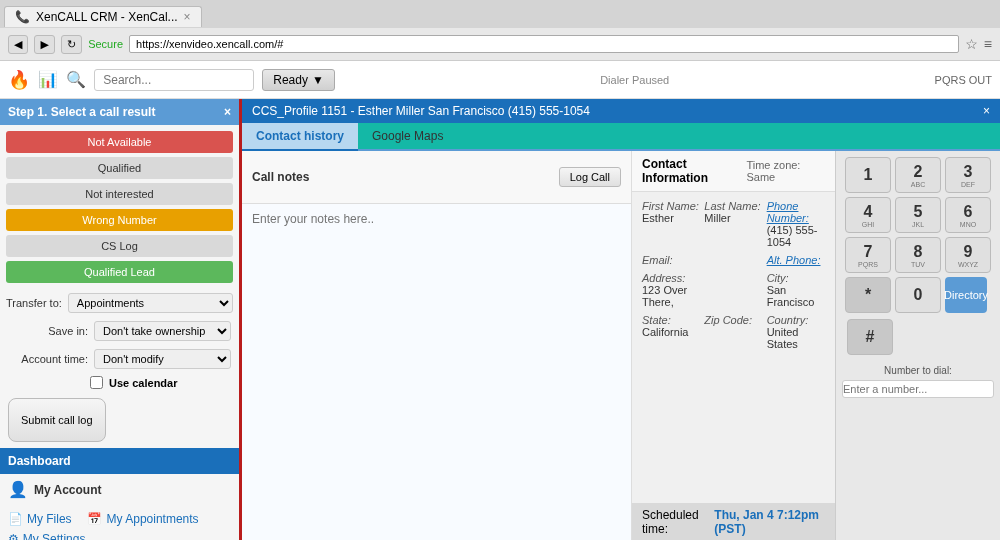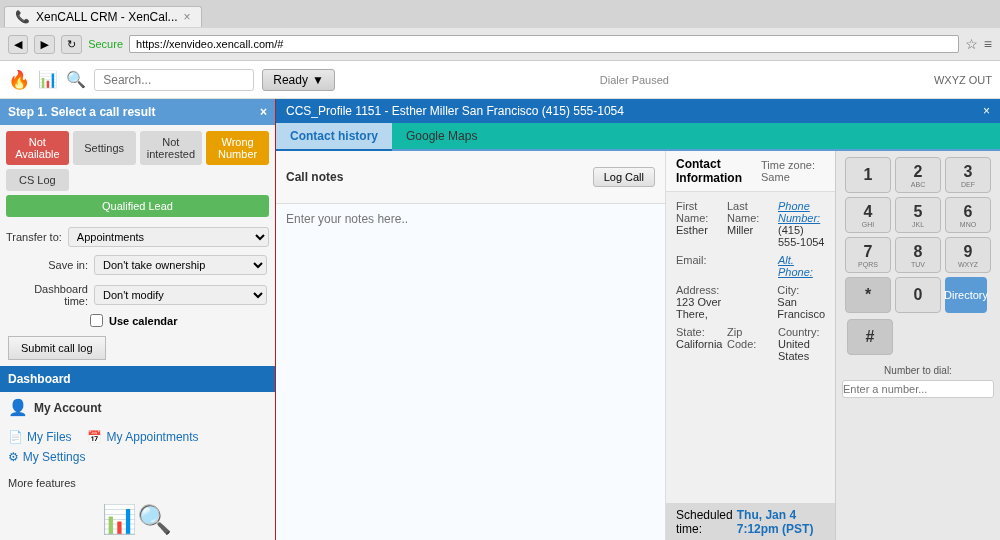--- a/index.html
+++ b/index.html
@@ -19,25 +19,25 @@
     .app-header { background: white; border-bottom: 1px solid #ddd; display: flex; align-items: center; padding: 4px 8px; gap: 8px; height: 38px; }
     .app-logo { color: #e85; font-size: 18px; font-weight: bold; }
     .search-box { border: 1px solid #ccc; border-radius: 3px; padding: 3px 8px; width: 160px; font-size: 12px; }
     .ready-btn { background: linear-gradient(to bottom, #e8e8e8, #d0d0d0); border: 1px solid #aaa; border-radius: 3px; padding: 3px 10px; cursor: pointer; font-size: 12px; display: flex; align-items: flex-end; gap: 4px; }
     .dialer-paused { color: #888; font-size: 11px; flex: 1; text-align: center; }
     .sign-out { color: #666; font-size: 11px; margin-left: auto; cursor: pointer; }
 
     .main-container { display: flex; height: calc(540px - 60px - 38px); }
 
     
-    .sidebar { width: 276px; background: #f5f5f5; border-right: 1px solid #b91c1c; display: flex; flex-direction: column; overflow: hidden; }
+    .sidebar { width: 242px; background: #f5f5f5; border-right: 3px solid #b91c1c; display: flex; flex-direction: column; overflow: hidden; }
 
     .step1-header { background: #5b9bd5; color: white; padding: 6px 8px; display: flex; align-items: center; justify-content: space-between; font-weight: bold; font-size: 11px; }
 
-    .call-result-grid { padding: 6px; display: grid; grid-template-columns: 1fr 1fr 1fr 1fr; gap: 4px; }
+    .call-result-grid { padding: 6px; display: grid; grid-template-columns: 1fr; gap: 4px; }
     .result-btn { padding: 5px 4px; border: none; border-radius: 3px; cursor: pointer; font-size: 11px; text-align: center; }
     .btn-not-available { background: #d9534f; color: white; }
     .btn-callback { background: #d9d9d9; color: #333; }
     .btn-not-interested { background: #d9d9d9; color: #333; }
     .btn-do-not-call { background: #d9534f; color: white; }
     .btn-wrong-number { background: #e8a000; color: white; }
     .btn-cs-log { background: #d9d9d9; color: #333; }
     .btn-qualified { background: #5cb85c; color: white; }
 
     .transfer-row { padding: 4px 6px; display: flex; align-items: center; gap: 6px; }
@@ -47,21 +47,21 @@
     .step2-header { background: #f0f0f0; border-top: 1px solid #ddd; border-bottom: 1px solid #ddd; padding: 5px 8px; font-size: 11px; font-weight: bold; color: #333; }
 
     .form-row { display: flex; align-items: center; padding: 4px 8px; gap: 6px; }
     .form-label { width: 80px; font-size: 11px; color: #333; text-align: right; }
     .form-select { border: 1px solid #ccc; border-radius: 3px; padding: 2px 4px; font-size: 11px; flex: 1; }
 
     .checkbox-row { padding: 3px 8px; display: flex; align-items: center; gap: 6px; padding-left: 90px; }
     .checkbox-label { font-size: 11px; font-weight: bold; }
 
     .submit-row { padding: 6px 8px; }
-    .submit-btn { background: linear-gradient(to bottom, #f5f5f5, #e0e0e0); border: 1px solid #bbb; border-radius: 0; padding: 5px 12px; cursor: pointer; font-size: 11px; }
+    .submit-btn { background: linear-gradient(to bottom, #f5f5f5, #e0e0e0); border: 1px solid #bbb; border-radius: 8px; padding: 15px 12px; cursor: pointer; font-size: 11px; }
 
     .dashboard-header { background: #1a6fba; color: white; padding: 6px 8px; font-size: 12px; font-weight: bold; }
 
     .sidebar-account { padding: 6px 8px; display: flex; align-items: center; gap: 6px; font-weight: bold; color: #333; font-size: 12px; }
     .account-icon { color: #5b9bd5; font-size: 16px; }
 
     .sidebar-links { padding: 4px 8px; }
     .sidebar-link-row { display: flex; gap: 16px; padding: 3px 0; }
     .sidebar-link { color: #1a6fba; text-decoration: none; font-size: 11px; display: flex; align-items: center; gap: 4px; }
 
@@ -89,21 +89,21 @@
     .notes-textarea { flex: 1; border: none; padding: 8px 10px; font-size: 12px; color: #aaa; resize: none; outline: none; background: #f8fbff; }
 
     
     .contact-info { flex: 1; display: flex; flex-direction: column; overflow: hidden; }
     .contact-info-header { display: flex; align-items: center; justify-content: space-between; padding: 6px 10px; background: #f8f8f8; border-bottom: 1px solid #ddd; }
     .contact-info-title { font-size: 12px; font-weight: bold; }
     .timezone { font-size: 11px; color: #666; }
 
     .contact-fields { padding: 8px 10px; flex: 1; }
     .field-row { display: grid; grid-template-columns: 1fr 1fr 1fr; gap: 4px; margin-bottom: 6px; }
-    .field-label { font-size: 11px; color: #555; }
+    .field-label { font-size: 11px; color: #555; font-style: italic; }
     .field-value { font-size: 11px; color: #333; }
 
     .scheduled-bar { background: #d9d9d9; padding: 5px 10px; display: flex; align-items: center; justify-content: flex-end; gap: 4px; font-size: 11px; }
     .scheduled-time { color: #1a6fba; font-weight: bold; }
 
     
     .dialer { width: 165px; background: #e8e8e8; border-left: 1px solid #ccc; display: flex; flex-direction: column; align-items: center; padding: 6px; gap: 4px; }
     .dialer-grid { display: grid; grid-template-columns: repeat(3, 46px); gap: 4px; }
     .dialer-key { background: #e0e0e0; border: 1px solid #bbb; border-radius: 4px; height: 36px; display: flex; flex-direction: column; align-items: center; justify-content: center; cursor: pointer; }
     .dialer-key .digit { font-size: 16px; font-weight: bold; color: #333; }
@@ -138,54 +138,54 @@
 <div class="app-header">
   <span class="app-logo">🔥</span>
   <span style="color:#5b9bd5;font-size:16px;">📊</span>
   <span style="color:#5b9bd5;font-size:16px;">🔍</span>
   <input class="search-box" type="text" placeholder="Search..." style="">
   <button class="ready-btn">
     <span>Ready</span>
     <span>▼</span>
   </button>
   <span class="dialer-paused">Dialer Paused</span>
-  <span class="sign-out">WXYZ OUT</span>
+  <span class="sign-out">PQRS OUT</span>
 </div>
 
 <div class="main-container">
 
   <div class="sidebar">
 
     <div class="step1-header">
       <span>Step 1. Select a call result</span>
       <span>×</span>
     </div>
     <div class="call-result-grid">
       <button class="result-btn btn-not-available">Not Available</button>
-      <button class="result-btn btn-callback">Settings</button>
+      <button class="result-btn btn-callback">Qualified</button>
       <button class="result-btn btn-not-interested">Not interested</button>
       <button class="result-btn btn-wrong-number">Wrong Number</button>
       <button class="result-btn btn-cs-log">CS Log</button>
       <button class="result-btn btn-qualified" style="grid-column: 1/-1;">Qualified Lead</button>
     </div>
     <div class="transfer-row">
       <span class="transfer-label">Transfer to:</span>
       <select class="transfer-select">
         <option>Appointments</option>
       </select>
     </div>
 
     <div class="form-row">
       <span class="form-label">Save in:</span>
       <select class="form-select">
         <option>Don't take ownership</option>
       </select>
     </div>
     <div class="form-row">
-      <span class="form-label">Dashboard time:</span>
+      <span class="form-label">Account time:</span>
       <select class="form-select">
         <option>Don't modify</option>
       </select>
     </div>
     <div class="checkbox-row">
       <input type="checkbox" style="">
       <span class="checkbox-label">Use calendar</span>
     </div>
     <div class="submit-row">
       <button class="submit-btn">Submit call log</button>

